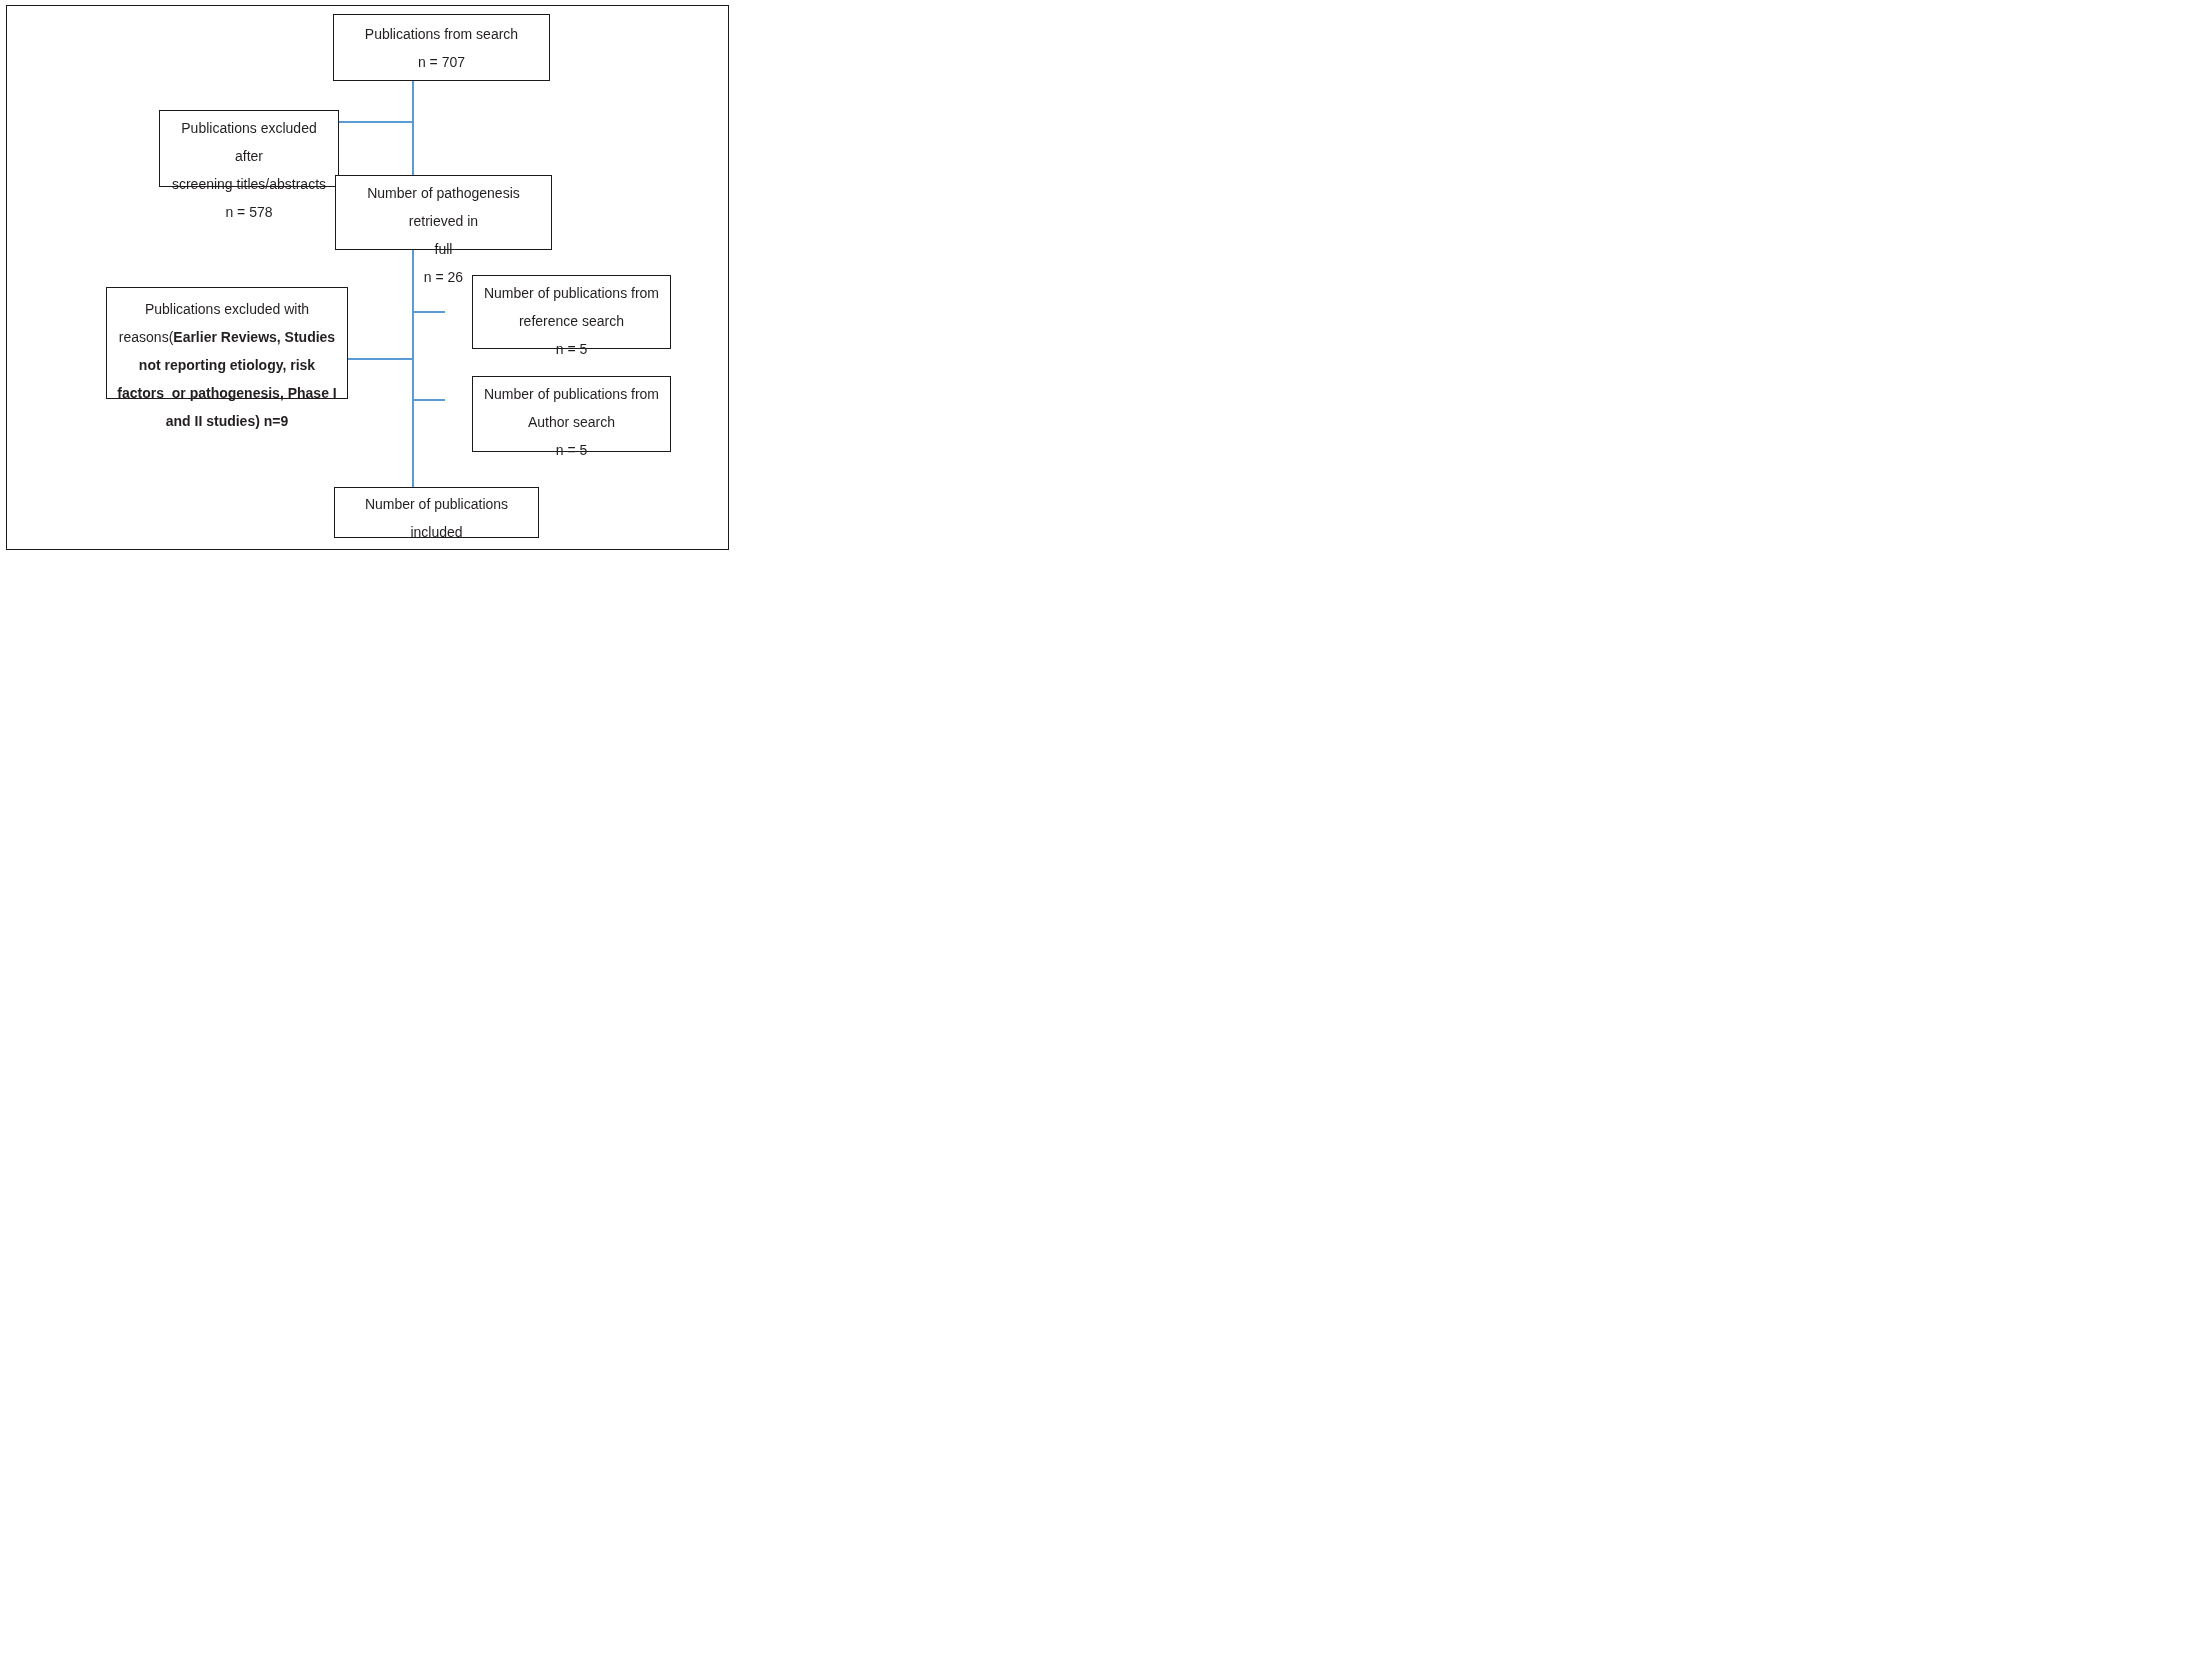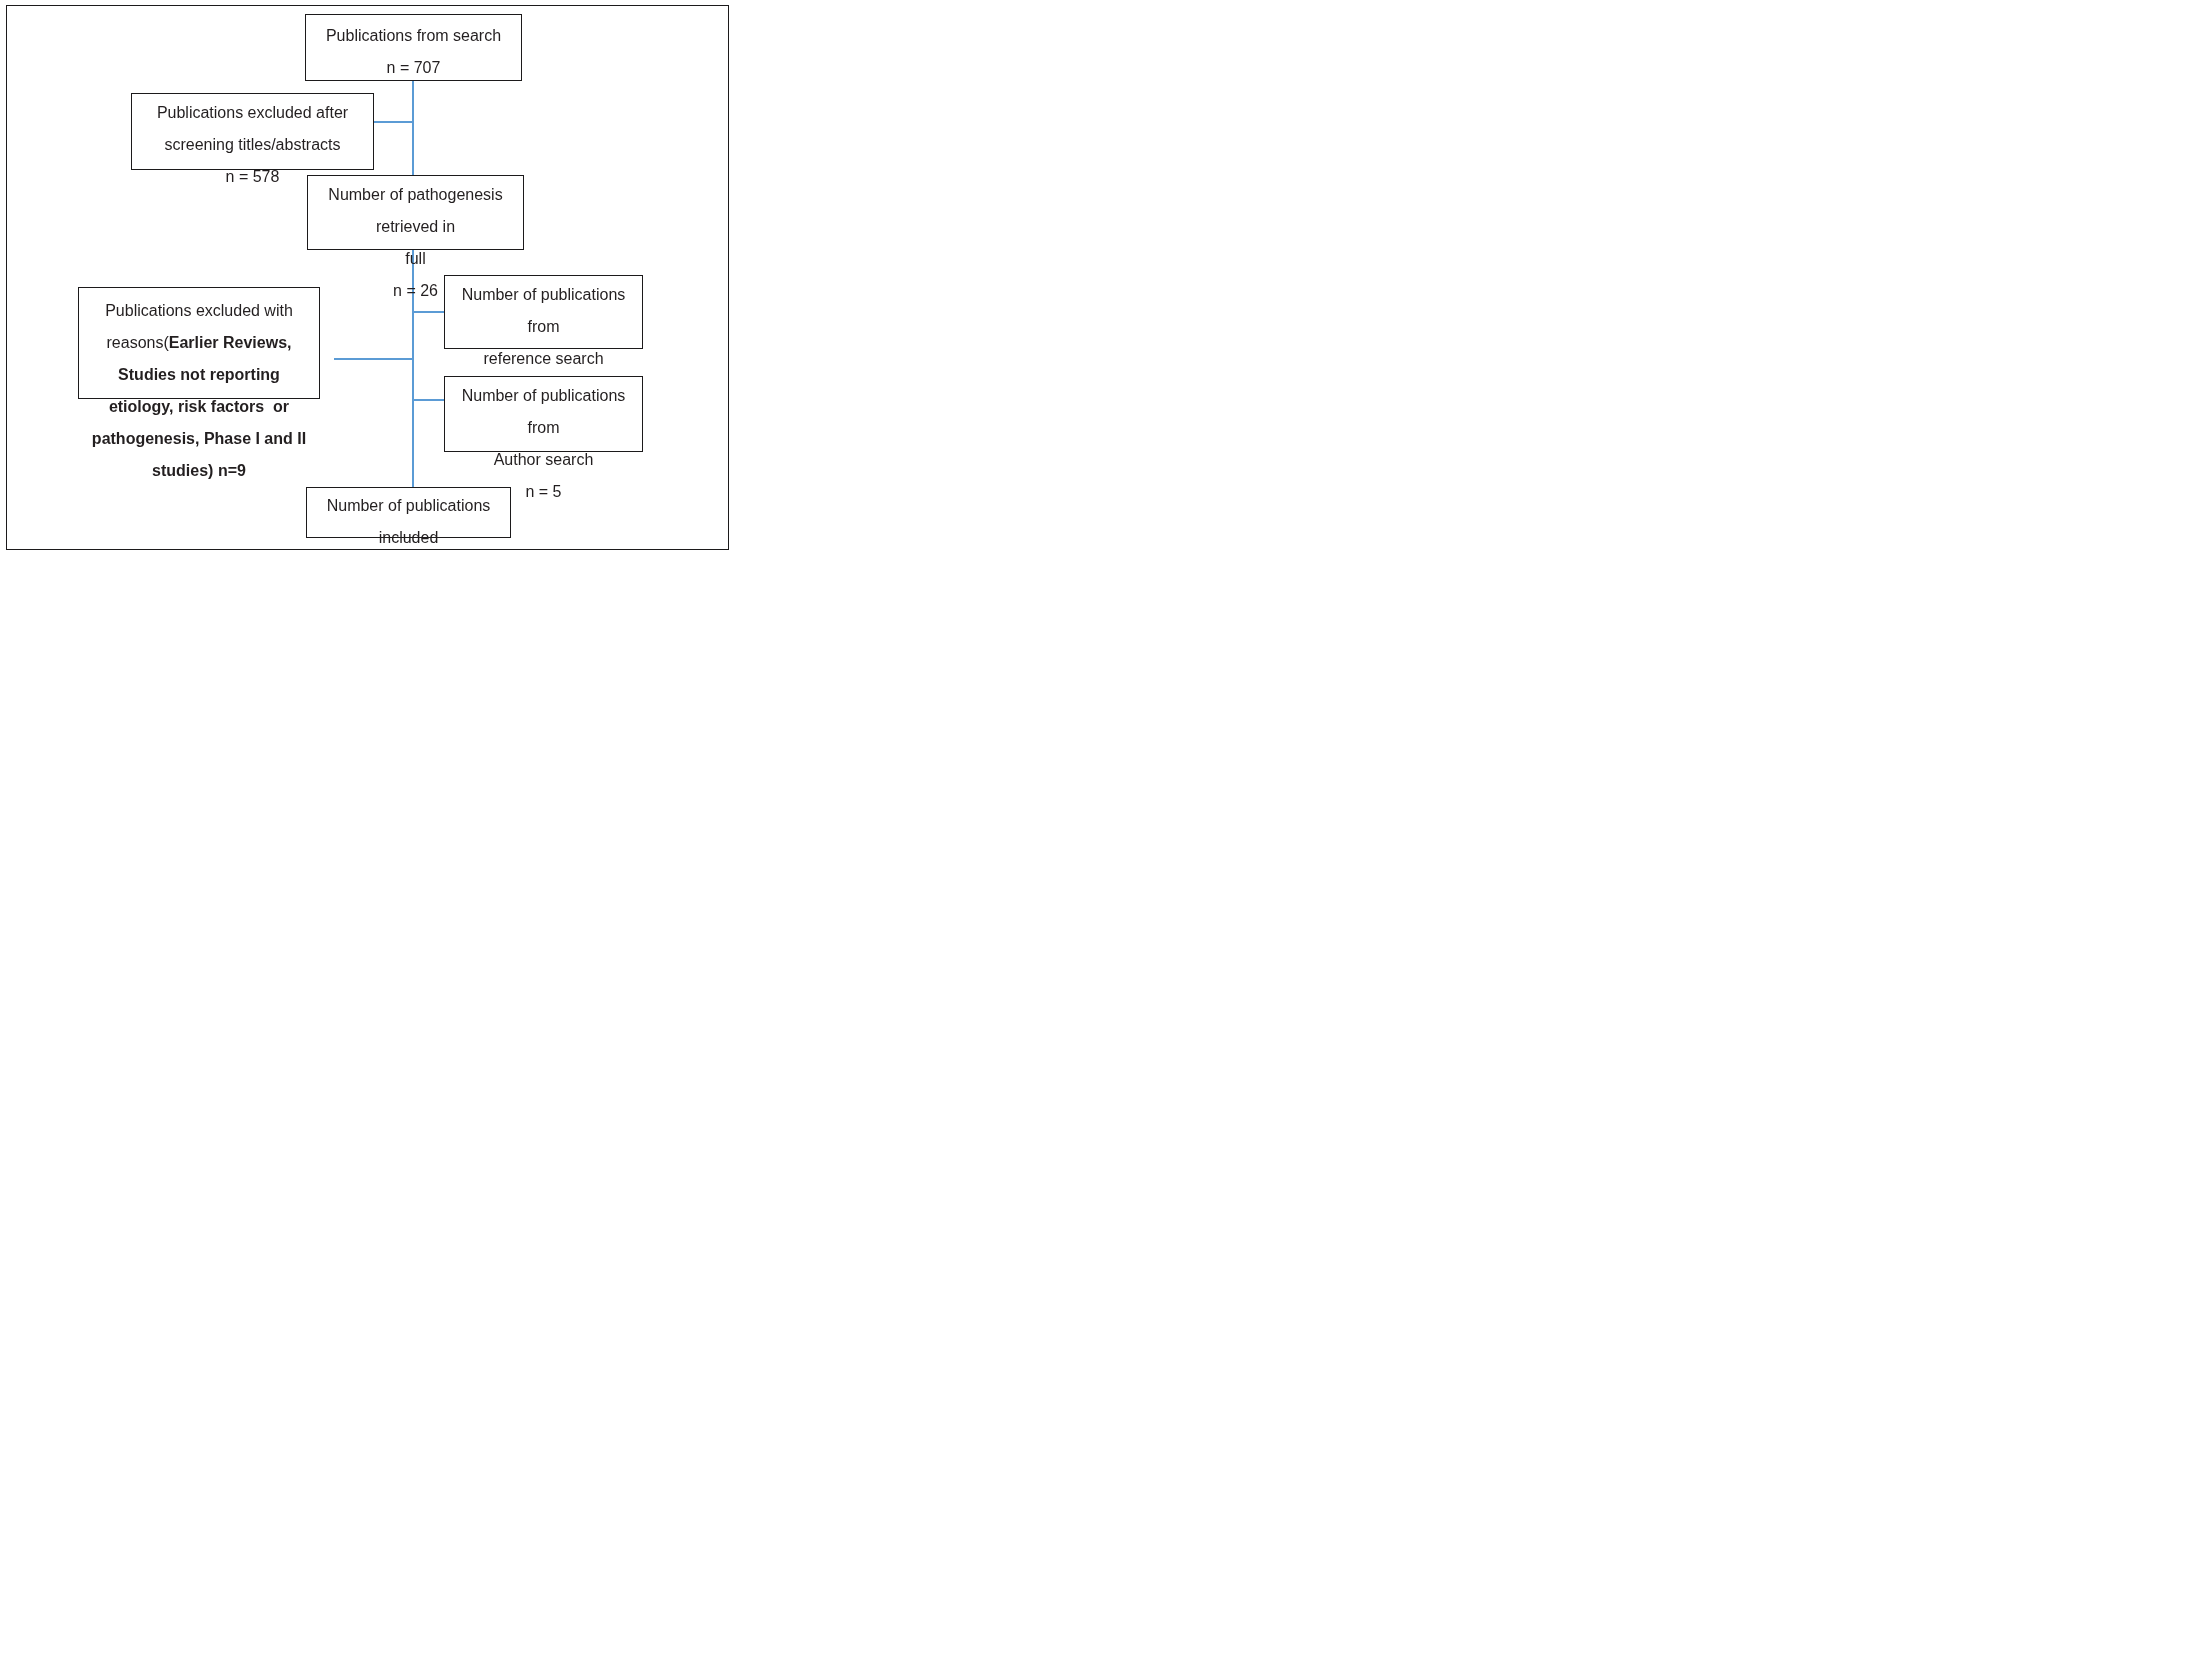--- a/index.html
+++ b/index.html
@@ -37,32 +37,33 @@
   .connector.h { height: 1.6px; }
   .box {
     position: absolute;
     border: 1.6px solid var(--border);
     background: var(--background);
     z-index: 2;
     display: flex;
     flex-direction: column;
     align-items: center;
     text-align: center;
-    font-size: 16px;
+    font-size: 14px;
     line-height: 2.0;
+    margin-left: 28px;
   }
   .box-title { white-space: pre-line; }
   .box-count { margin-top: auto; }
   .reasons-text { padding: 0 2.2px; white-space: normal; }
   .reasons-text .bold-part { font-weight: bold; white-space: pre-wrap; }
   .reasons-text .regular-part { white-space: pre-wrap; }
 
   
   .box-search    { left: 305px; top: 14px;  width: 217px; height: 67px; padding: 5.4px 5.4px 4.3px; }
-  .box-excluded-screening { left: 131px; top: 93px; width: 243px; height: 77px; padding: 3.2px 5.4px 4.3px; }
+  .box-excluded-screening { left: 131px; top: 110px; width: 180px; height: 77px; padding: 3.2px 5.4px 4.3px; }
   .box-retrieved-full     { left: 307px; top: 175px; width: 217px; height: 75px; padding: 2.7px 5.4px 3.8px; }
   .box-excluded-reasons   { left: 78px; top: 287px; width: 242px; height: 112px; padding: 6.5px 6.5px; display: block; }
   .box-reference-search   { left: 444px; top: 275px; width: 199px; height: 74px; padding: 2.7px 5.4px 3.8px; }
   .box-author-search      { left: 444px; top: 376px; width: 199px; height: 76px; padding: 3.2px 5.4px 3.8px; }
   .box-included           { left: 306px; top: 487px; width: 205px; height: 51px;  padding: 2.2px 5.4px 1.6px; }
 
   
   .spine            { left: 412px; top: 81px; height: 407px; }
   .branch-screening { left: 336px; top: 121px; width: 78px; }
   .branch-reference { left: 412px; top: 311px; width: 33px; }

